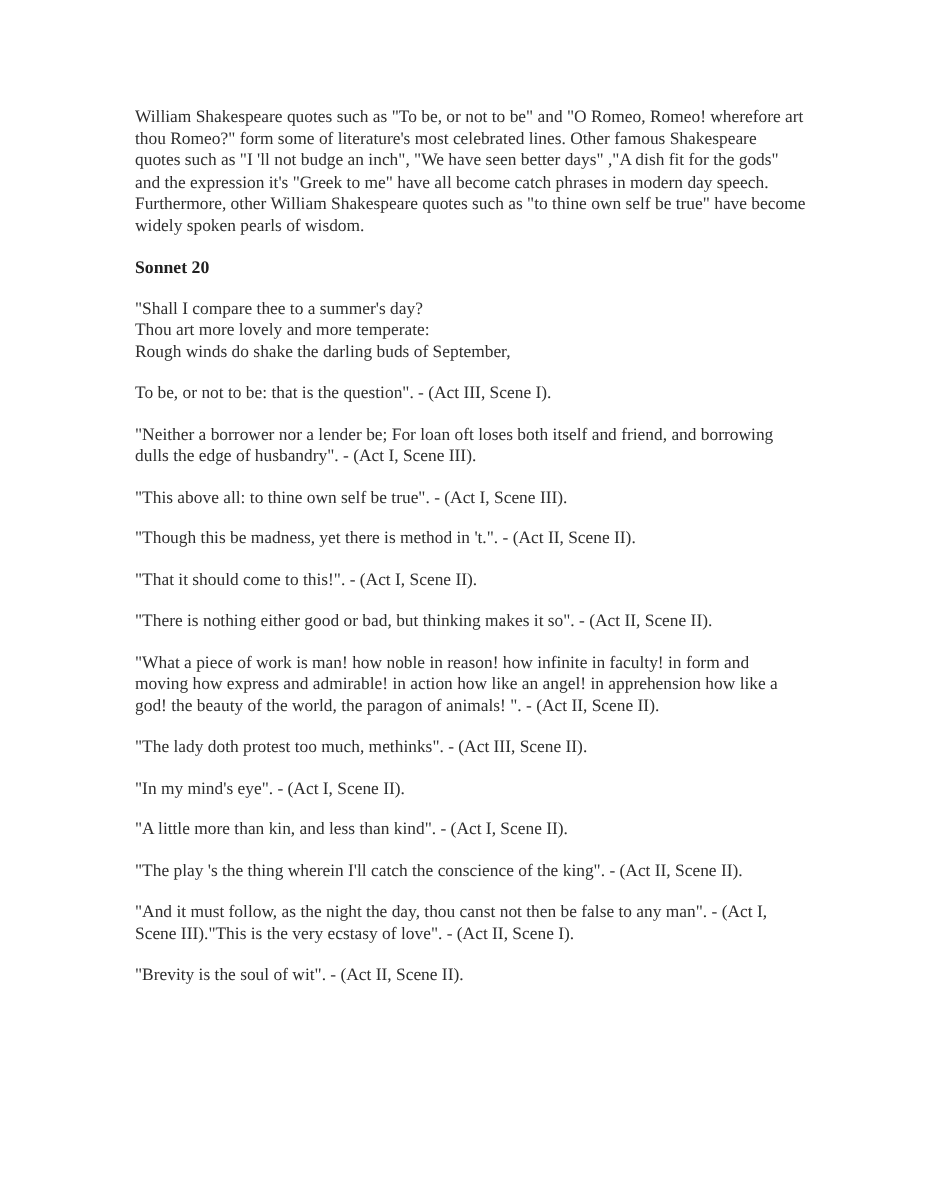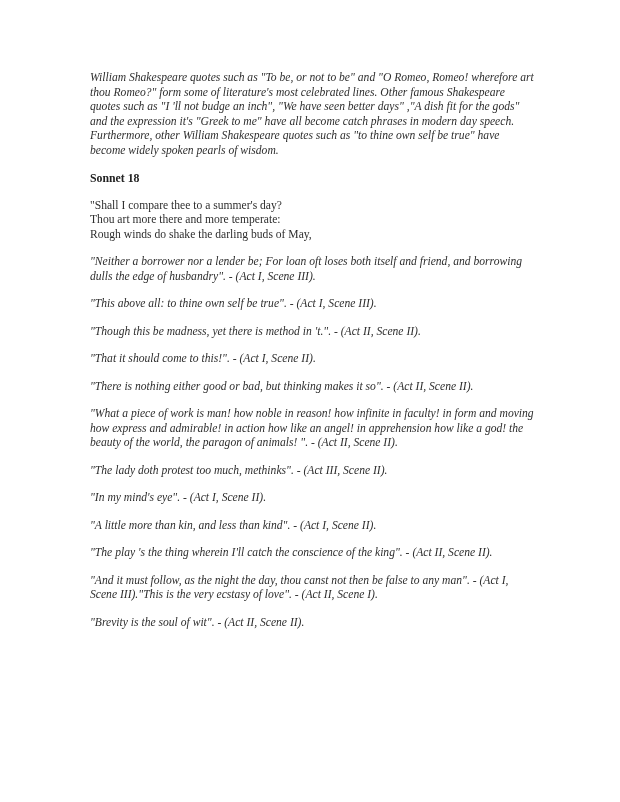--- a/index.html
+++ b/index.html
@@ -19,21 +19,20 @@
   .content {
     position: absolute;
     left: 90px;
     top: 71px;
     width: 447px;
     font-size: 11.6px;
     line-height: 14.5px;
   }
   p.para {
     margin: 0 0 13px 0;
-    font-style: italic;
   }
   h2.section-heading {
     font-size: 11.8px;
     line-height: 14.5px;
     font-weight: bold;
     margin: 0 0 13px 0;
     color: #222222;
   }
   .poem {
     margin: 0 0 13px 0;
@@ -43,29 +42,30 @@
   }
 </style>
 </head>
 <body>
 
 <div class="page">
   <div class="content">
 
     <p class="para">William Shakespeare quotes such as "To be, or not to be" and "O Romeo, Romeo! wherefore art thou Romeo?" form some of literature's most celebrated lines. Other famous Shakespeare quotes such as "I 'll not budge an inch", "We have seen better days" ,"A dish fit for the gods" and the expression it's "Greek to me" have all become catch phrases in modern day speech. Furthermore, other William Shakespeare quotes such as "to thine own self be true" have become widely spoken pearls of wisdom.</p>
 
-    <h2 class="section-heading">Sonnet 18</h2>
+    <h2 class="section-heading">Sonnet 20</h2>
 
     <div class="poem">
       <span class="poem-line">"Shall I compare thee to a summer's day?</span>
-      <span class="poem-line">Thou art more there and more temperate:</span>
-      <span class="poem-line">Rough winds do shake the darling buds of May,</span>
+      <span class="poem-line">Thou art more lovely and more temperate:</span>
+      <span class="poem-line">Rough winds do shake the darling buds of September,</span>
     </div>
 
 
+    <p class="para">To be, or not to be: that is the question". - (Act III, Scene I).</p>
     <p class="para">"Neither a borrower nor a lender be; For loan oft loses both itself and friend, and borrowing dulls the edge of husbandry". - (Act I, Scene III).</p>
     <p class="para">"This above all: to thine own self be true". - (Act I, Scene III).</p>
     <p class="para">"Though this be madness, yet there is method in 't.". - (Act II, Scene II).</p>
     <p class="para">"That it should come to this!". - (Act I, Scene II).</p>
     <p class="para">"There is nothing either good or bad, but thinking makes it so". - (Act II, Scene II).</p>
     <p class="para">"What a piece of work is man! how noble in reason! how infinite in faculty! in form and moving how express and admirable! in action how like an angel! in apprehension how like a god! the beauty of the world, the paragon of animals! ". - (Act II, Scene II).</p>
     <p class="para">"The lady doth protest too much, methinks". - (Act III, Scene II).</p>
     <p class="para">"In my mind's eye". - (Act I, Scene II).</p>
     <p class="para">"A little more than kin, and less than kind". - (Act I, Scene II).</p>
     <p class="para">"The play 's the thing wherein I'll catch the conscience of the king". - (Act II, Scene II).</p>

